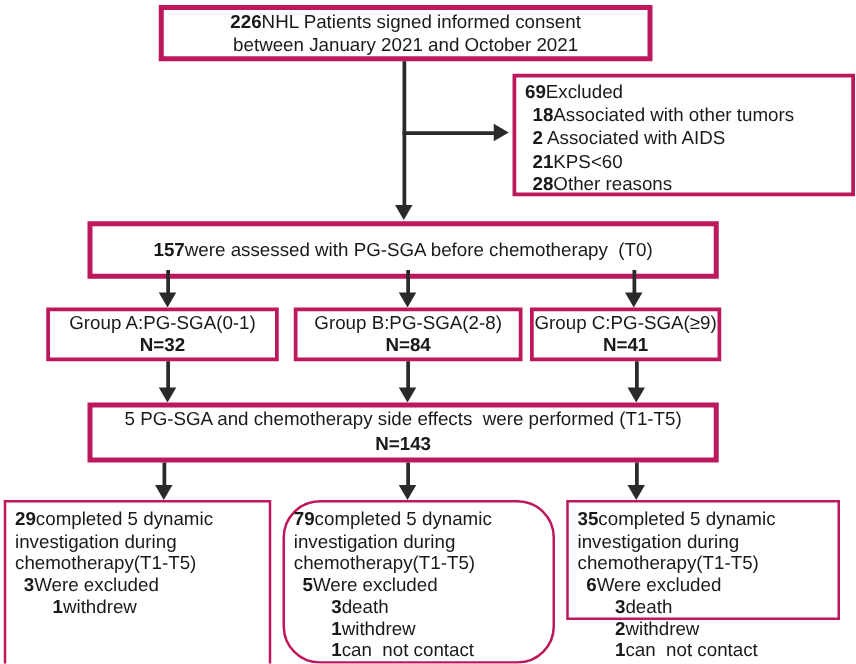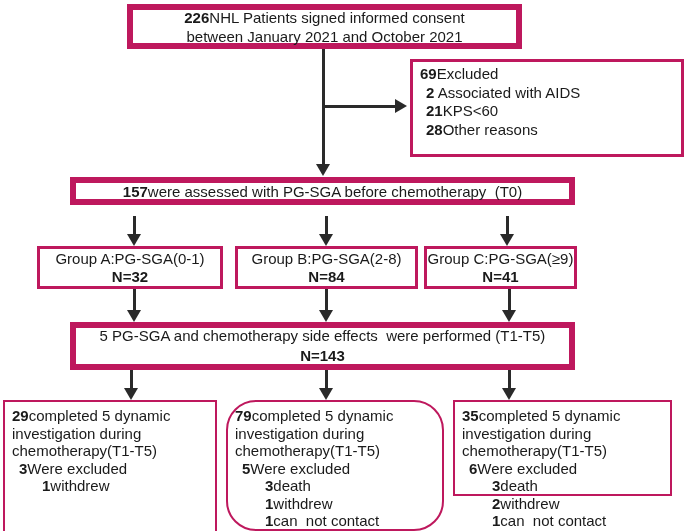--- a/index.html
+++ b/index.html
@@ -9,37 +9,37 @@
     height: 531px;
     background: #ffffff;
     font-family: "Liberation Sans", sans-serif;
     font-size: 15px;
     color: #1a1a1a;
     overflow: hidden;
   }
   .box {
     position: absolute;
     background: #ffffff;
-    border: 6px solid #be185d;
+    border: 4px solid #be185d;
     box-sizing: border-box;
   }
   .center {
     display: flex;
     flex-direction: column;
     align-items: center;
     justify-content: center;
     text-align: center;
   }
   b { font-weight: bold; }
   .pre { white-space: pre-wrap; }
 
   
   #consent   { left: 127px; top: 4px;   width: 395px; height: 45px; line-height: 19px; }
   #excluded  { left: 410px; top: 59px;  width: 274px; height: 98px; border-width: 3px; padding: 3px 4px 0 7px; }
-  #assessed  { left: 70px;  top: 177px; width: 505px; height: 28px; }
+  #assessed  { left: 70px;  top: 177px; width: 505px; height: 46px; }
   .group     { top: 246px; height: 43px; border-width: 3px; line-height: 18px; }
   #groupA    { left: 37px;  width: 186px; }
   #groupB    { left: 235px; width: 183px; }
   #groupC    { left: 424px; width: 153px; }
   #performed { left: 70px;  top: 322px; width: 505px; height: 48px; line-height: 20px; }
   .outcome   { top: 400px; padding: 5px 3px 0 6px; line-height: 17.5px; border-width: 2.5px; }
   #out1      { left: 3px;   width: 214px; height: 144px; }
   #out2      { left: 226px; width: 218px; height: 131px; border-radius: 30px; }
   #out3      { left: 453px; width: 219px; height: 96px; }
 
@@ -76,20 +76,21 @@
   </div>
 
   <div class="vline" style="left:322px; top:49px; height:116px;"></div>
   <div class="head-down" style="left:316px; top:164px;"></div>
 
   <div class="hline" style="left:322px; top:105px; width:74px;"></div>
   <div class="head-right" style="left:395px; top:99px;"></div>
 
   <div class="box" id="excluded">
     <div class="ex-line"><b>69</b><span class="pre">Excluded</span></div>
+    <div class="ex-line ex-ind"><b>18</b><span class="pre">Associated with other tumors</span></div>
     <div class="ex-line ex-ind"><b>2</b><span class="pre"> Associated with AIDS</span></div>
     <div class="ex-line ex-ind"><b>21</b><span class="pre">KPS&lt;60</span></div>
     <div class="ex-line ex-ind"><b>28</b><span class="pre">Other reasons</span></div>
   </div>
 
   <div class="box center" id="assessed">
     <div><b>157</b><span class="pre">were assessed with PG-SGA before chemotherapy  (T0)</span></div>
   </div>
 
   <div class="vline" style="left:133px; top:216px; height:20px;"></div>

